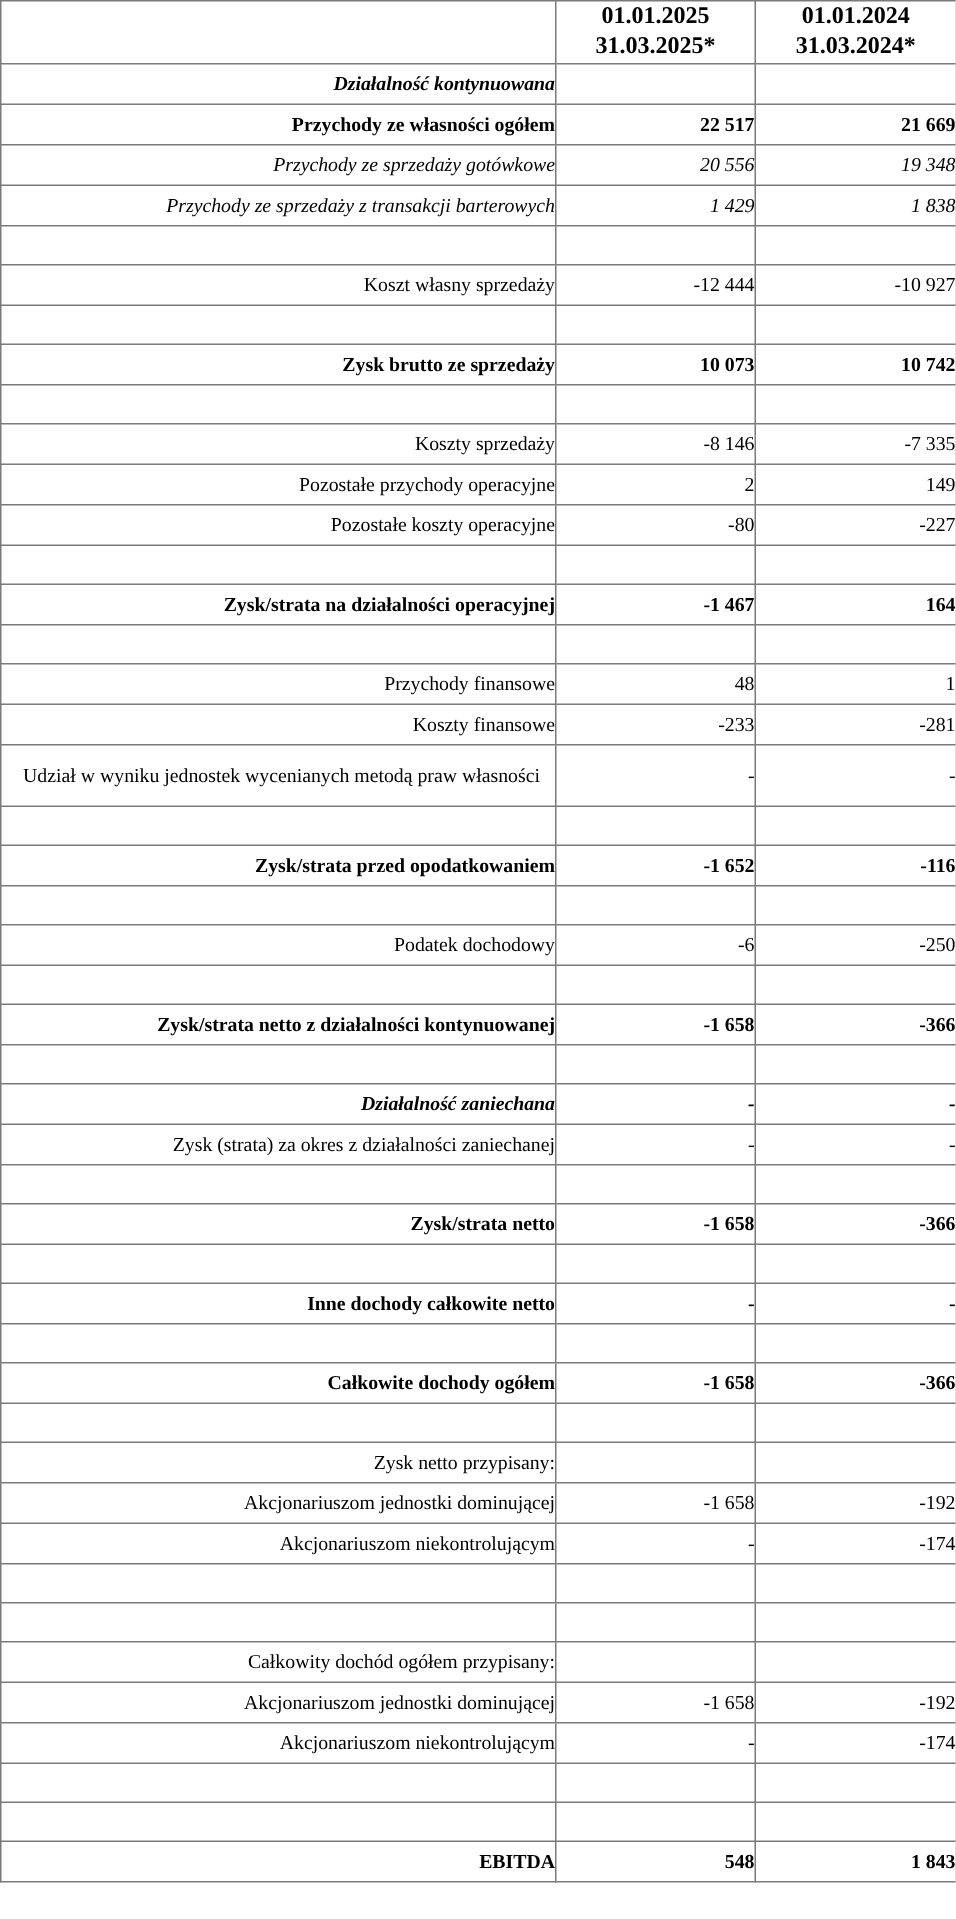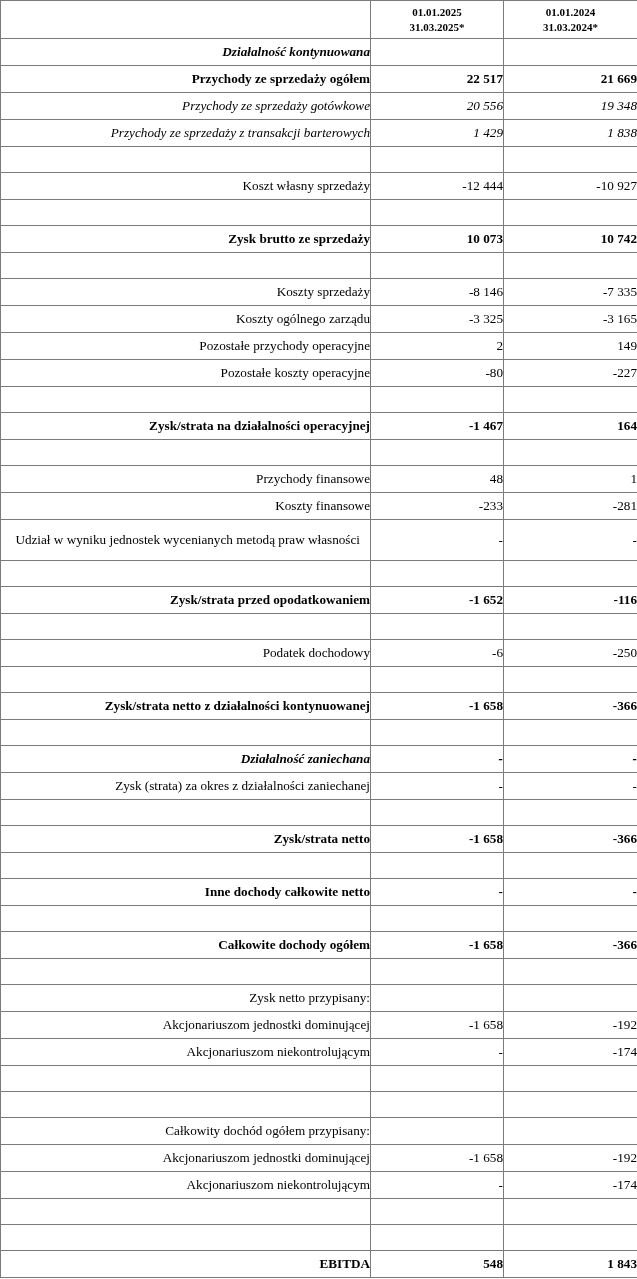--- a/index.html
+++ b/index.html
@@ -38,21 +38,21 @@
   }
 
   
   th.hdr-blank {
     border-top: 1px solid #7a7a7a;
     border-left: 1px solid #7a7a7a;
   }
   th.hdr-period {
     text-align: center;
     font-weight: bold;
-    font-size: 11px;
+    font-size: 16px;
     line-height: 1.28;
     padding: 4px 6px 5px 6px;
     height: 38px;
   }
   th.hdr-period .ln { display: block; white-space: nowrap; }
 
   
   td.lbl {
     padding: 2px 4px 3px 7px;
     text-align: right;
@@ -100,21 +100,21 @@
       </th>
     </tr>
   </thead>
   <tbody id="tbody">
       <tr class="r">
         <td class="lbl bi">Działalność kontynuowana</td>
         <td class="val bi"></td>
         <td class="val bi"></td>
       </tr>
       <tr class="r">
-        <td class="lbl b">Przychody ze sprzedaży ogółem</td>
+        <td class="lbl b">Przychody ze własności ogółem</td>
         <td class="val b">22 517</td>
         <td class="val b">21 669</td>
       </tr>
       <tr class="r">
         <td class="lbl indent i">Przychody ze sprzedaży gotówkowe</td>
         <td class="val i">20 556</td>
         <td class="val i">19 348</td>
       </tr>
       <tr class="r">
         <td class="lbl indent i">Przychody ze sprzedaży z transakcji barterowych</td>
@@ -145,25 +145,20 @@
         <td class="lbl"></td>
         <td class="val"></td>
         <td class="val"></td>
       </tr>
       <tr class="r">
         <td class="lbl">Koszty sprzedaży</td>
         <td class="val">-8 146</td>
         <td class="val">-7 335</td>
       </tr>
       <tr class="r">
-        <td class="lbl">Koszty ogólnego zarządu</td>
-        <td class="val">-3 325</td>
-        <td class="val">-3 165</td>
-      </tr>
-      <tr class="r">
         <td class="lbl">Pozostałe przychody operacyjne</td>
         <td class="val">2</td>
         <td class="val">149</td>
       </tr>
       <tr class="r">
         <td class="lbl">Pozostałe koszty operacyjne</td>
         <td class="val">-80</td>
         <td class="val">-227</td>
       </tr>
       <tr class="r-gap">

